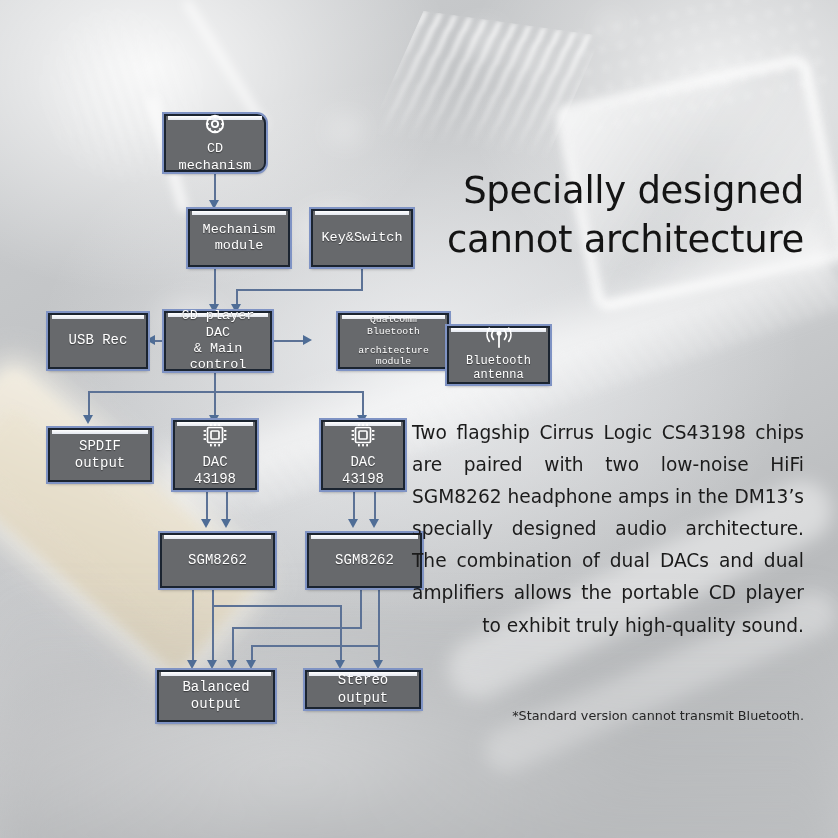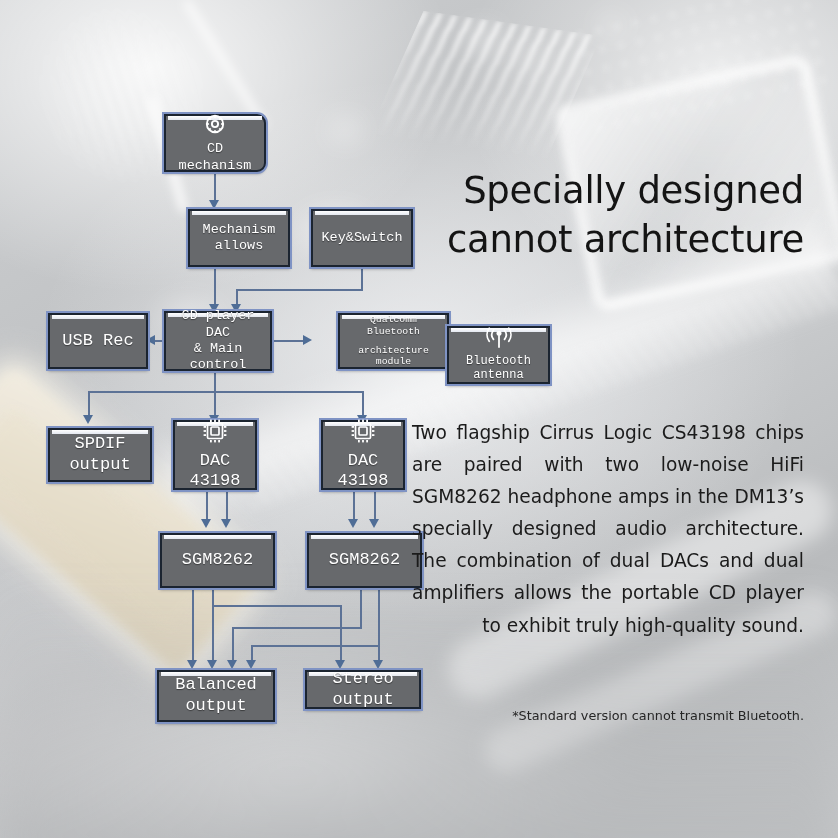--- a/index.html
+++ b/index.html
@@ -85,21 +85,21 @@
   
   .node::before{
     content:"";position:absolute;left:2px;right:2px;top:0px;height:4px;
     background:linear-gradient(180deg,#ffffff,#e4e8f0);
   }
   .node .lbl{position:relative;z-index:2;padding:0 3px;
     text-shadow:0 1px 1px rgba(0,0,0,.45);font-family:Liberation Mono, monospace;}
   .node .ico{position:relative;z-index:2;display:block;margin-bottom:2px;}
   .node.rounded{border-radius:0 9px 9px 0;}
 
-  .f14{font-size:17px;}
+  .f14{font-size:14px;}
   .f13{font-size:13.5px;}
   .f12{font-size:12px;}
   .f10{font-size:9.8px;}
 
   
   .ln{position:absolute;background:#5c7296;}
   .lnh{height:1.6px;}
   .lnv{width:1.6px;}
   .arw{position:absolute;width:0;height:0;
     border-left:5.5px solid transparent;border-right:5.5px solid transparent;
@@ -226,21 +226,21 @@
           <circle cx="12" cy="12" r="3.1"></circle>
           <path d="M12 3.8v2 M12 18.2v2 M3.8 12h2 M18.2 12h2 M6.2 6.2l1.5 1.5 M16.3 16.3l1.5 1.5 M17.8 6.2l-1.5 1.5 M7.7 16.3l-1.5 1.5"></path>
         </g>
       </svg>
     </span>
     <span class="lbl">CD mechanism</span>
   </div>
 
   <div class="node f13" style="left:164px;top:209px;width:102px;height:58px;margin-left:24px;">
     <span class="lbl">Mechanism</span>
-    <span class="lbl">allows</span>
+    <span class="lbl">module</span>
   </div>
 
   <div class="node f13" style="left:311px;top:209px;width:102px;height:58px;">
     <span class="lbl">Key&amp;Switch</span>
   </div>
 
   <div class="node f14" style="left:48px;top:313px;width:100px;height:56px;">
     <span class="lbl">USB Rec</span>
   </div>
 

